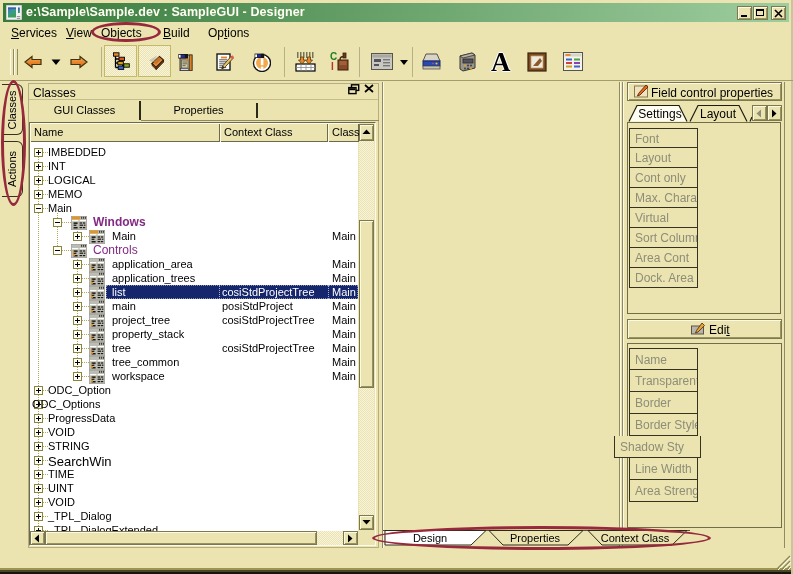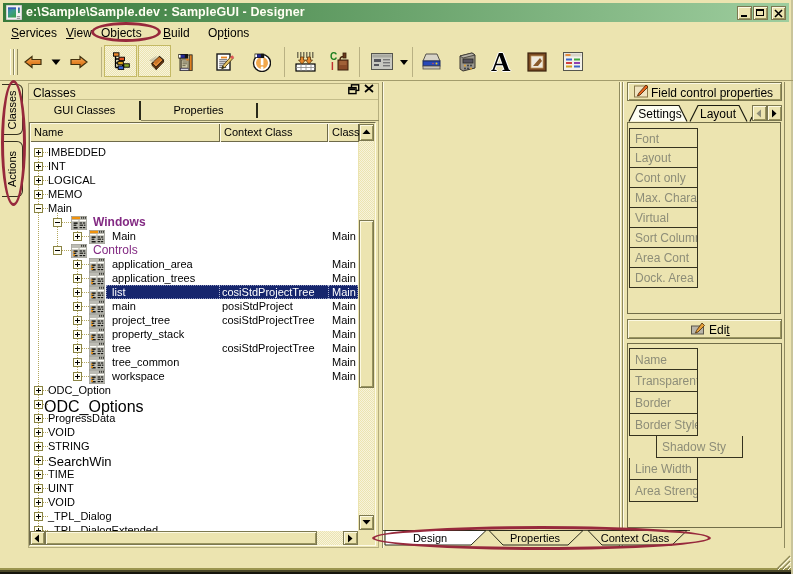--- a/index.html
+++ b/index.html
@@ -583,21 +583,21 @@
     <div class="a" style="left:34px;top:386px;width:9px;height:9px;border:1px solid #8a8444;background:#fffef4;box-sizing:border-box">
       <div class="a" style="left:1px;top:3px;width:5px;height:1px;background:#000"></div>
       <div class="a" style="left:3px;top:1px;width:1px;height:5px;background:#000"></div>
     </div>
     <div class="a" style="left:48px;top:384px;font-size:11px;color:#000;white-space:nowrap">ODC_Option</div>
     <div class="a" style="left:43px;top:404px;width:5px;height:1px;border-top:1px dotted #b3a75e"></div>
     <div class="a" style="left:34px;top:400px;width:9px;height:9px;border:1px solid #8a8444;background:#fffef4;box-sizing:border-box">
       <div class="a" style="left:1px;top:3px;width:5px;height:1px;background:#000"></div>
       <div class="a" style="left:3px;top:1px;width:1px;height:5px;background:#000"></div>
     </div>
-    <div class="a" style="left:44px;top:398px;font-size:16px;color:#000;white-space:nowrap">ODC_Options</div>
+    <div class="a" style="left:32px;top:398px;font-size:11px;color:#000;white-space:nowrap">ODC_Options</div>
     <div class="a" style="left:43px;top:418px;width:5px;height:1px;border-top:1px dotted #b3a75e"></div>
     <div class="a" style="left:34px;top:414px;width:9px;height:9px;border:1px solid #8a8444;background:#fffef4;box-sizing:border-box">
       <div class="a" style="left:1px;top:3px;width:5px;height:1px;background:#000"></div>
       <div class="a" style="left:3px;top:1px;width:1px;height:5px;background:#000"></div>
     </div>
     <div class="a" style="left:48px;top:412px;font-size:11px;color:#000;white-space:nowrap">ProgressData</div>
     <div class="a" style="left:43px;top:432px;width:5px;height:1px;border-top:1px dotted #b3a75e"></div>
     <div class="a" style="left:34px;top:428px;width:9px;height:9px;border:1px solid #8a8444;background:#fffef4;box-sizing:border-box">
       <div class="a" style="left:1px;top:3px;width:5px;height:1px;background:#000"></div>
       <div class="a" style="left:3px;top:1px;width:1px;height:5px;background:#000"></div>
@@ -697,21 +697,21 @@
 <svg class="a" style="left:691px;top:322px" width="15" height="14">
 <rect x="0.5" y="4" width="12" height="8" fill="#b8b4a8" stroke="#5a564a" stroke-width="1"></rect>
 <path d="M11 1 L13.5 3.5 L7 10 L4.5 11 L5.5 8.5 Z" fill="#e8a23c" stroke="#5a3a10" stroke-width="0.9"></path>
 </svg>
 <div class="a" style="left:709px;top:323px;font-size:12px">Edi<u>t</u></div>
 <div class="a" style="left:627px;top:343px;width:155px;height:185px;border:1px solid #716d49;box-sizing:border-box"></div>
 <div class="a gbtn" style="left:629px;top:348px;width:69px;height:22px;border-top:1px solid #35321f;;padding-top:4px">Name</div>
 <div class="a gbtn" style="left:629px;top:370px;width:69px;height:22px;;padding-top:4px">Transparent</div>
 <div class="a gbtn" style="left:629px;top:392px;width:69px;height:22px;;padding-top:4px">Border</div>
 <div class="a gbtn" style="left:629px;top:414px;width:69px;height:22px;;padding-top:4px">Border Style</div>
-<div class="a gbtn" style="left:656px;top:436px;width:87px;height:22px;;padding-top:4px">Shadow Sty</div>
+<div class="a gbtn" style="left:614px;top:436px;width:87px;height:22px;;padding-top:4px">Shadow Sty</div>
 <div class="a gbtn" style="left:629px;top:458px;width:69px;height:22px;;padding-top:4px">Line Width</div>
 <div class="a gbtn" style="left:629px;top:480px;width:69px;height:22px;;padding-top:4px">Area Streng</div>
 <div class="a" style="left:784px;top:82px;width:1px;height:466px;background:#8f8a5f"></div>
 <svg class="a" style="left:775px;top:555px" width="17" height="15">
 <path d="M15 1 L2 14 M15 6 L7 14 M15 11 L12 14" stroke="#8a8655" stroke-width="1.4"></path>
 <path d="M16 2 L3 15 M16 7 L8 15 M16 12 L13 15" stroke="#fdfae8" stroke-width="1"></path>
 </svg>
 <div class="a" style="left:91px;top:22px;width:70px;height:20px;border:3px solid #97293c;border-radius:50%;box-sizing:border-box"></div>
 <div class="a" style="left:1px;top:80px;width:25px;height:126px;border:3px solid #97293c;border-radius:50%;box-sizing:border-box"></div>
 <div class="a" style="left:372px;top:526px;width:339px;height:24px;border:3px solid #97293c;border-radius:50%;box-sizing:border-box"></div>

